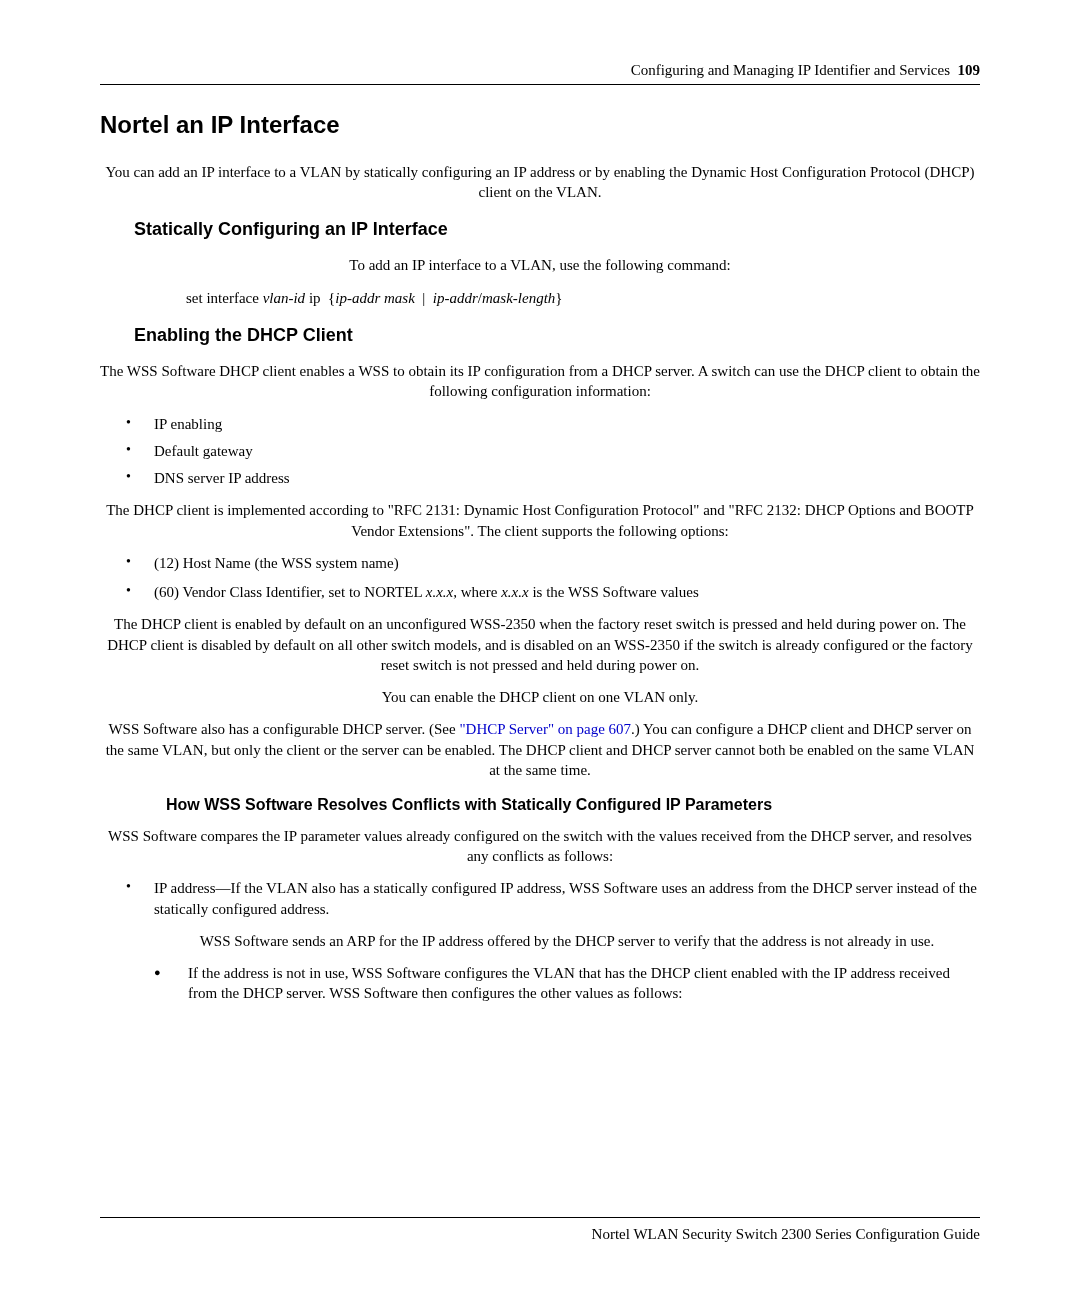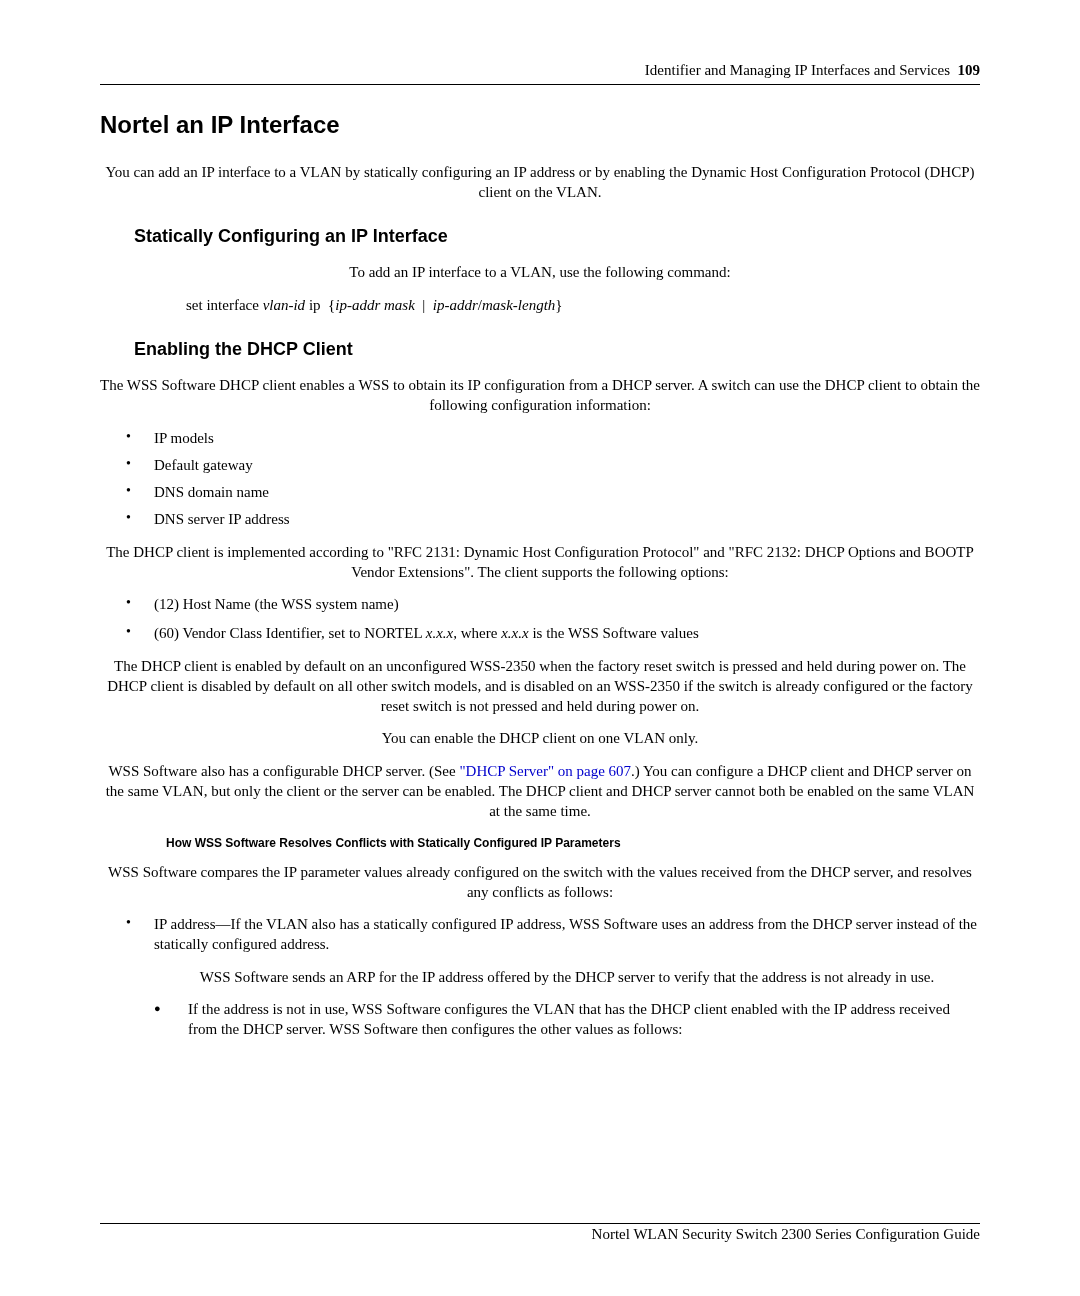--- a/index.html
+++ b/index.html
@@ -24,27 +24,27 @@
   h1 {
     font-family: Arial, Helvetica, sans-serif;
     font-size: 24px;
     font-weight: bold;
     margin-bottom: 20px;
   }
   h2 {
     font-family: Arial, Helvetica, sans-serif;
     font-size: 18px;
     font-weight: bold;
-    margin-top: 22px;
+    margin-top: 15px;
     margin-bottom: 14px;
     margin-left: 34px;
   }
   h3 {
     font-family: Verdana, Arial, Helvetica, sans-serif;
-    font-size: 12px;
+    font-size: 16px;
     font-weight: bold;
     margin-top: 14px;
     margin-bottom: 10px;
     margin-left: 66px;
   }
   p {
     margin-bottom: 12px;
     text-align: center;
   }
   ul {
@@ -101,30 +101,30 @@
     top: 2px;
     font-size: 11px;
   }
   .footer {
     position: absolute;
     bottom: 52px;
     left: 100px;
     right: 100px;
     border-top: 1.5px solid #000;
     text-align: right;
-    padding-top: 0;
+    padding-top: 6px;
     font-size: 15px;
   }
   .italic { font-style: italic; }
 </style>
 </head>
 <body>
 
 <div class="header-line">
-  <span>Identifier and Managing IP Interfaces and Services</span>&nbsp;&nbsp;<b>109</b>
+  <span>Configuring and Managing IP Identifier and Services</span>&nbsp;&nbsp;<b>109</b>
 </div>
 
 <h1>Nortel an IP Interface</h1>
 
 <p>You can add an IP interface to a VLAN by statically configuring an IP address or by enabling the Dynamic Host Configuration Protocol (DHCP) client on the VLAN.</p>
 
 <h2>Statically Configuring an IP Interface</h2>
 
 <p>To add an IP interface to a VLAN, use the following command:</p>
 
@@ -135,23 +135,22 @@
   &nbsp;<span class="b">{</span><span class="i">ip-addr mask</span>
   &nbsp;<span>|</span>&nbsp;
   <span class="i">ip-addr</span><span class="b">/</span><span class="i">mask-length</span><span class="b">}</span>
 </div>
 
 <h2>Enabling the DHCP Client</h2>
 
 <p>The WSS Software DHCP client enables a WSS to obtain its IP configuration from a DHCP server. A switch can use the DHCP client to obtain the following configuration information:</p>
 
 <ul class="bullet">
-  <li>IP models</li>
+  <li>IP enabling</li>
   <li>Default gateway</li>
-  <li>DNS domain name</li>
   <li>DNS server IP address</li>
 </ul>
 
 <p>The DHCP client is implemented according to "RFC 2131: Dynamic Host Configuration Protocol" and "RFC 2132: DHCP Options and BOOTP Vendor Extensions". The client supports the following options:</p>
 
 <ul class="bullet2">
   <li>(12) Host Name (the WSS system name)</li>
   <li>
     <span>(60) Vendor Class Identifier, set to NORTEL </span><span class="italic">x.x.x</span><span>, where </span><span class="italic">x.x.x</span><span> is the WSS Software values</span>
   </li>

